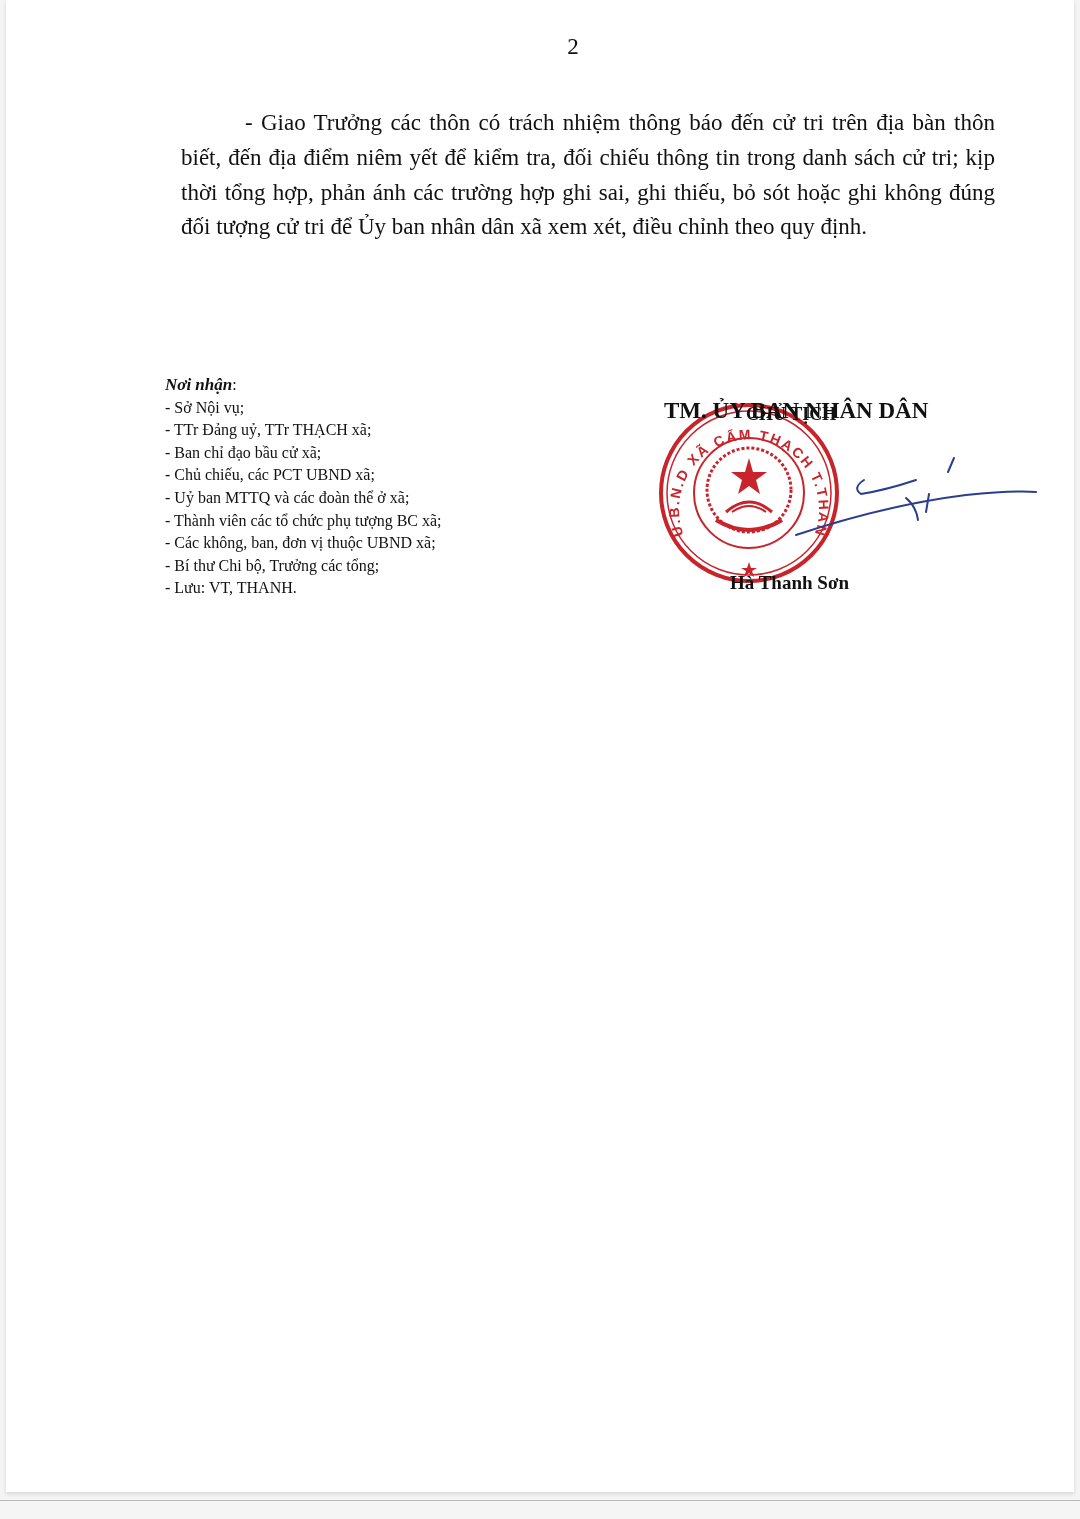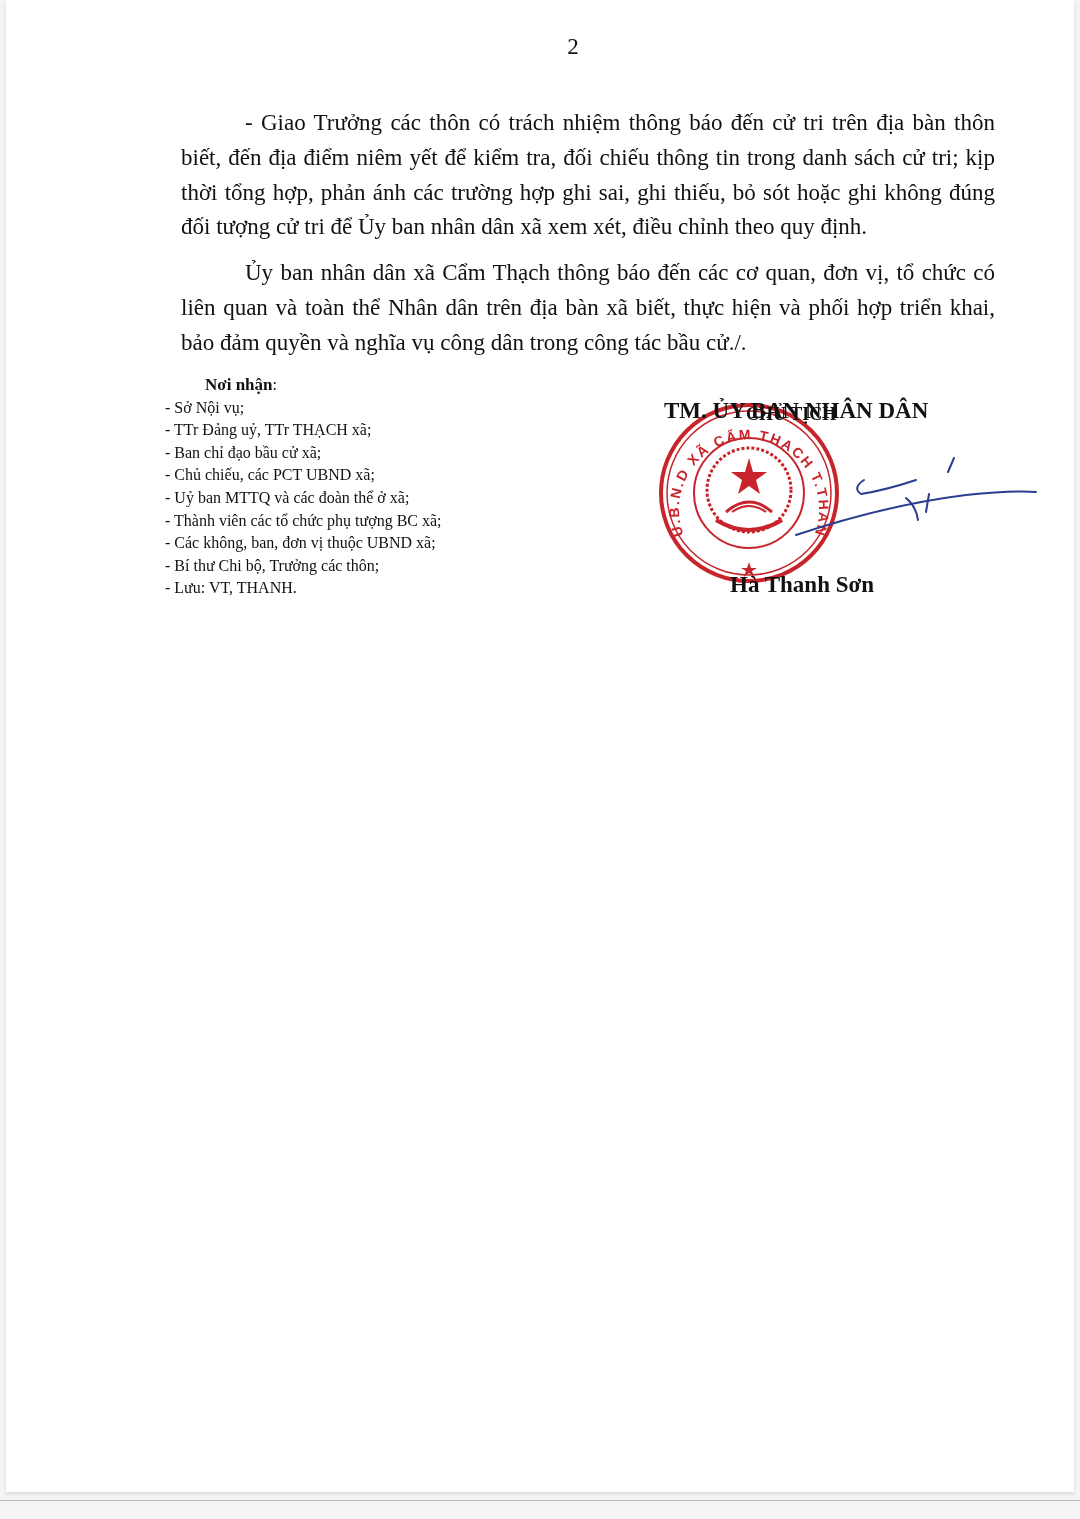--- a/index.html
+++ b/index.html
@@ -16,50 +16,49 @@
     background: #f5f5f5; border-top: 1px solid #b9b9b9;
   }
   .page-num { position: absolute; top: 34px; left: 0; width: 1134px; text-align: center; font-size: 23px; }
   .para {
     position: absolute; left: 159px; width: 814px; font-size: 23px; line-height: 34.8px;
     text-align: justify; text-indent: 64px; margin: 16px;
   }
   .p1 { top: 90px; }
   .p2 { top: 240px; }
   .recipients { position: absolute; left: 159px; top: 374px; font-size: 16px; line-height: 22.6px; }
-  .recipients .title { font-weight: bold; font-size: 17px; margin-left: 40px; }
+  .recipients .title { font-style: italic; font-weight: bold; font-size: 17px; }
   .recipients .title-colon { font-weight: normal; font-style: normal; }
   .sign-block { position: absolute; left: 640px; top: 372px; width: 330px; }
   .sign-org { position: absolute; left: 18px; top: 2px; font-weight: bold; font-size: 23px; white-space: nowrap; margin-top: 24px; }
   .sign-pos { position: absolute; left: 100px; top: 32px; font-weight: bold; font-size: 18px; white-space: nowrap; z-index: 2; }
-  .sign-name { position: absolute; left: 84px; top: 200px; font-weight: bold; font-size: 23px; white-space: nowrap; z-index: 2; }
+  .sign-name { position: absolute; left: 84px; top: 200px; font-weight: bold; font-size: 19px; white-space: nowrap; z-index: 2; }
   .stamp { position: absolute; left: 650px; top: 400px; width: 186px; height: 186px; }
   .signature { position: absolute; left: 760px; top: 450px; width: 280px; height: 90px; }
 </style>
 </head>
 <body>
 
 <div class="page">
   <div class="page-num">2</div>
 
   <p class="para p1">- Giao Trưởng các thôn có trách nhiệm thông báo đến cử tri trên địa bàn thôn biết, đến địa điểm niêm yết để kiểm tra, đối chiếu thông tin trong danh sách cử tri; kịp thời tổng hợp, phản ánh các trường hợp ghi sai, ghi thiếu, bỏ sót hoặc ghi không đúng đối tượng cử tri để Ủy ban nhân dân xã xem xét, điều chỉnh theo quy định.</p>
-  <p class="para p2">Ủy ban nhân dân xã Cẩm Thạch thông báo đến các cơ quan, đơn vị, tổ chức có liên quan và toàn thể Nhân dân trên địa bàn xã biết, thực hiện và phối hợp triển khai, bảo đảm quyền và nghĩa vụ công dân trong công tác bầu cử./.</p>
 
   <div class="recipients">
     <div>
       <span class="title">Nơi nhận</span><span class="title-colon">:</span>
     </div>
     <div>- Sở Nội vụ;</div>
     <div>- TTr Đảng uỷ, TTr THẠCH xã;</div>
     <div>- Ban chỉ đạo bầu cử xã;</div>
     <div>- Chủ chiếu, các PCT UBND xã;</div>
     <div>- Uỷ ban MTTQ và các đoàn thể ở xã;</div>
     <div>- Thành viên các tổ chức phụ tượng BC xã;</div>
     <div>- Các không, ban, đơn vị thuộc UBND xã;</div>
-    <div>- Bí thư Chi bộ, Trưởng các thôn;</div>
+    <div>- Bí thư Chi bộ, Trưởng các tổng;</div>
     <div>- Lưu: VT, THANH.</div>
   </div>
 
   <svg class="stamp" viewBox="0 0 186 186">
     <g fill="none" stroke="#c8242b">
       <circle cx="93" cy="93" r="88" stroke-width="4"></circle>
       <circle cx="93" cy="93" r="82" stroke-width="1.5"></circle>
       <circle cx="93" cy="93" r="55" stroke-width="2"></circle>
       <circle cx="93" cy="90" r="42" stroke-width="3" stroke-dasharray="3 2"></circle>
       <path d="M60 120 Q93 140 126 120" stroke-width="4"></path>

